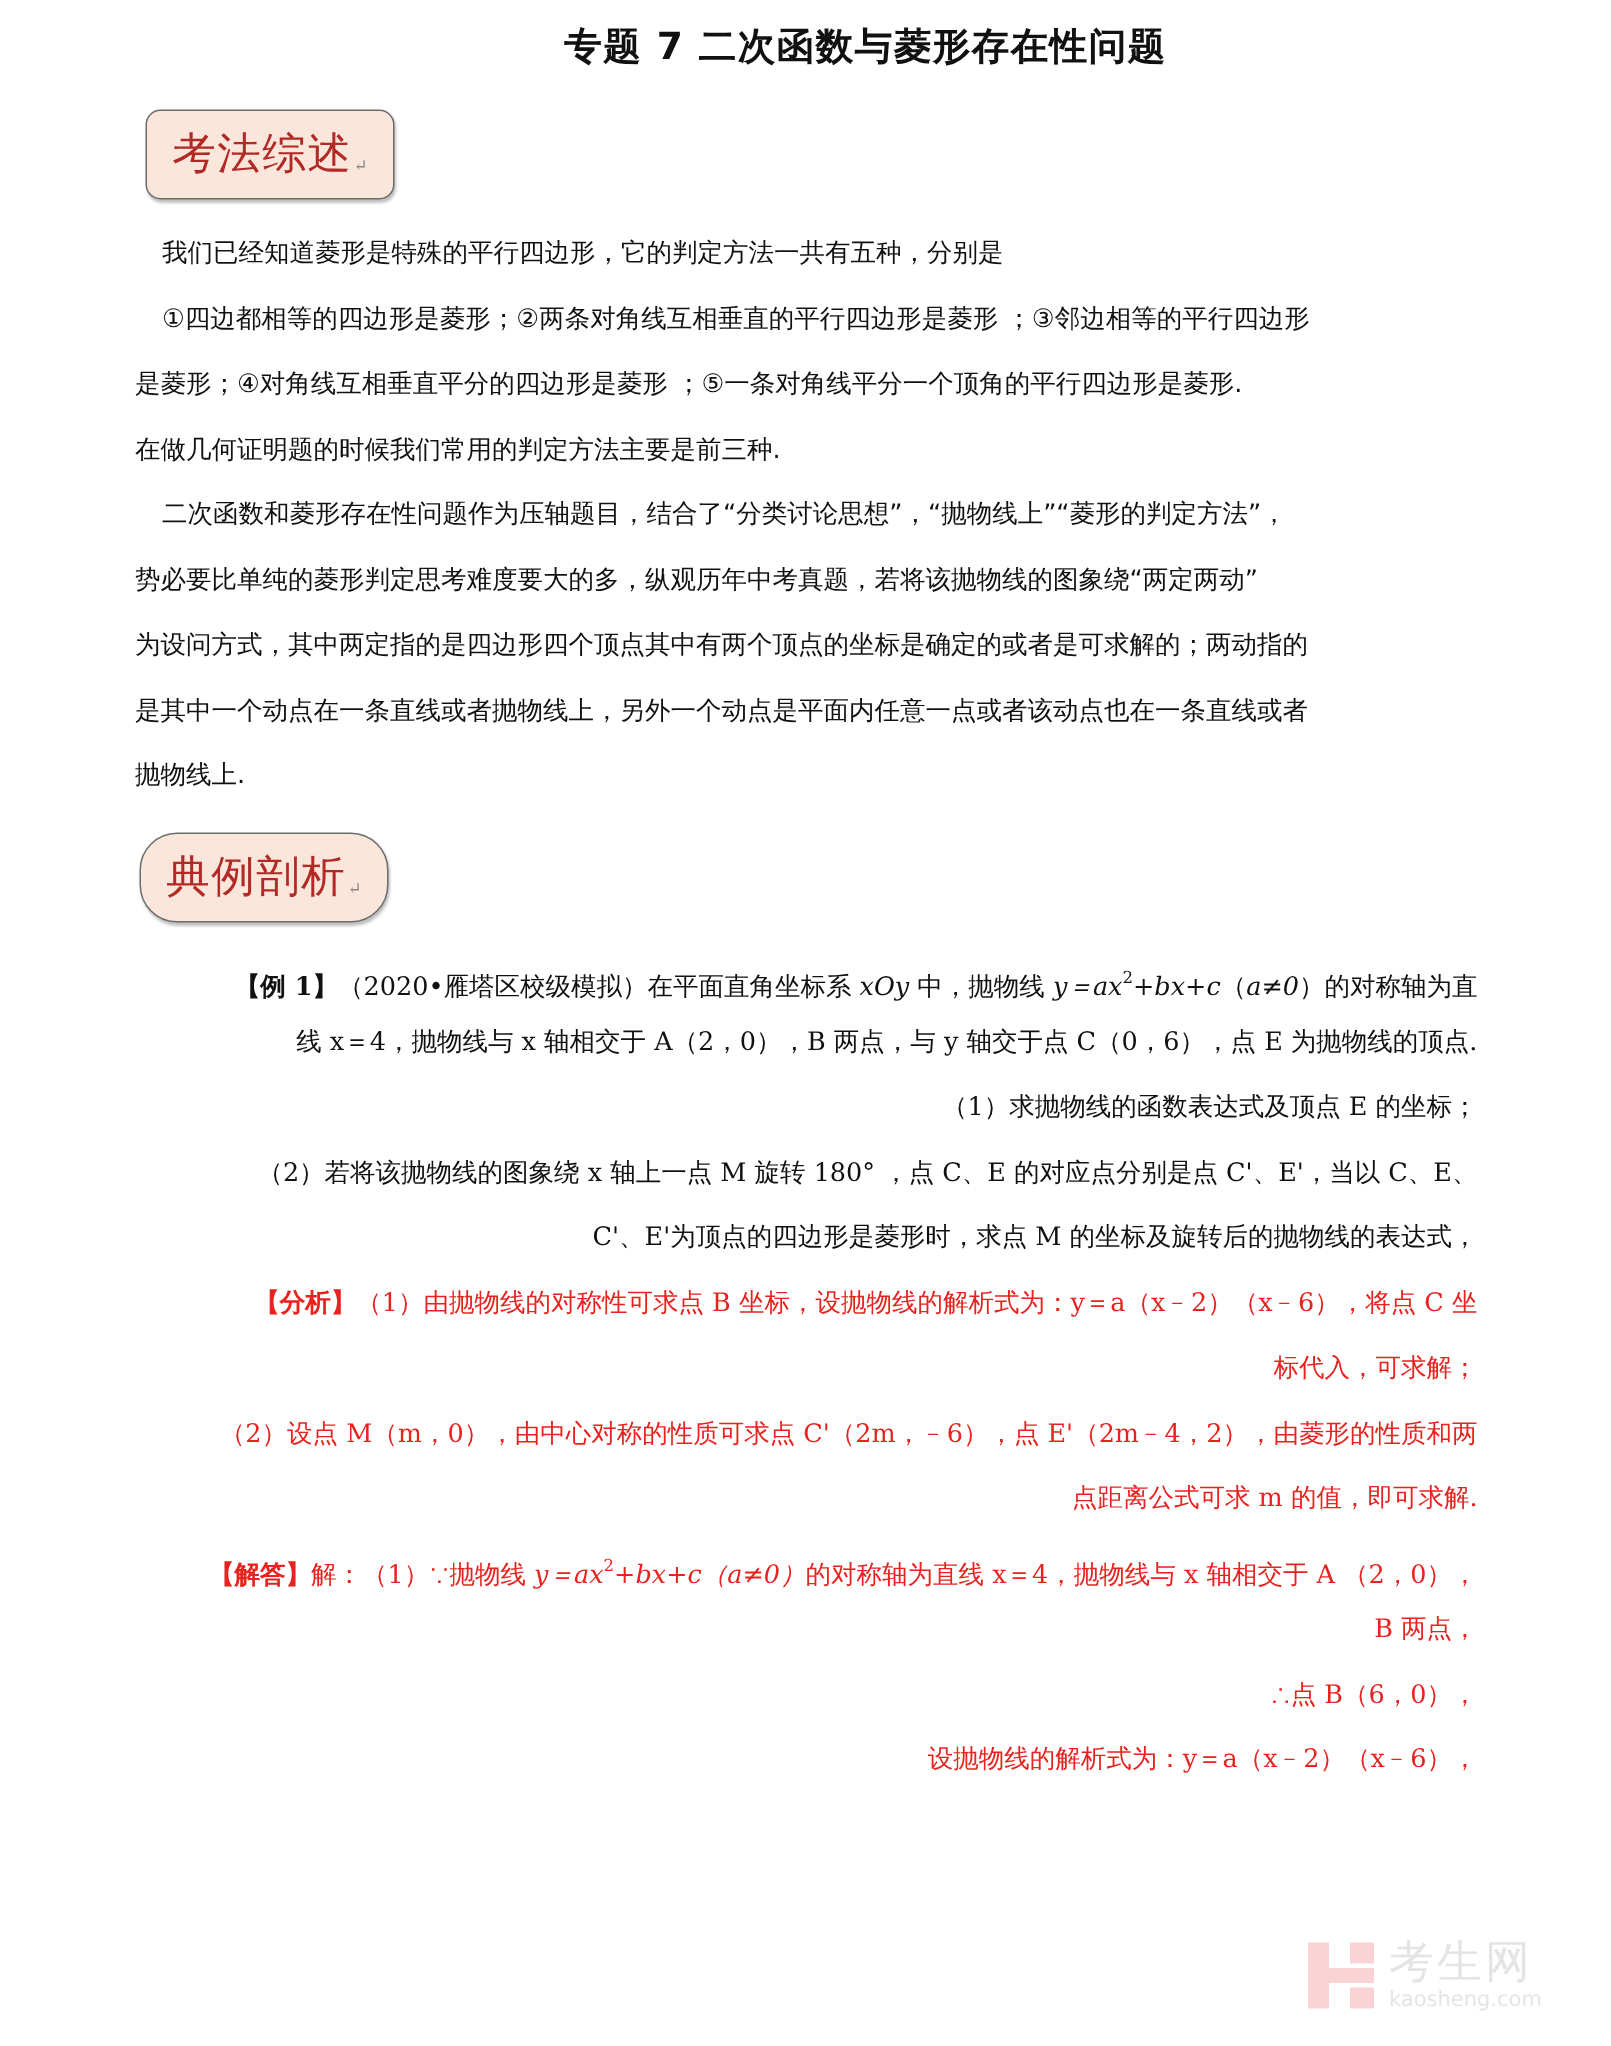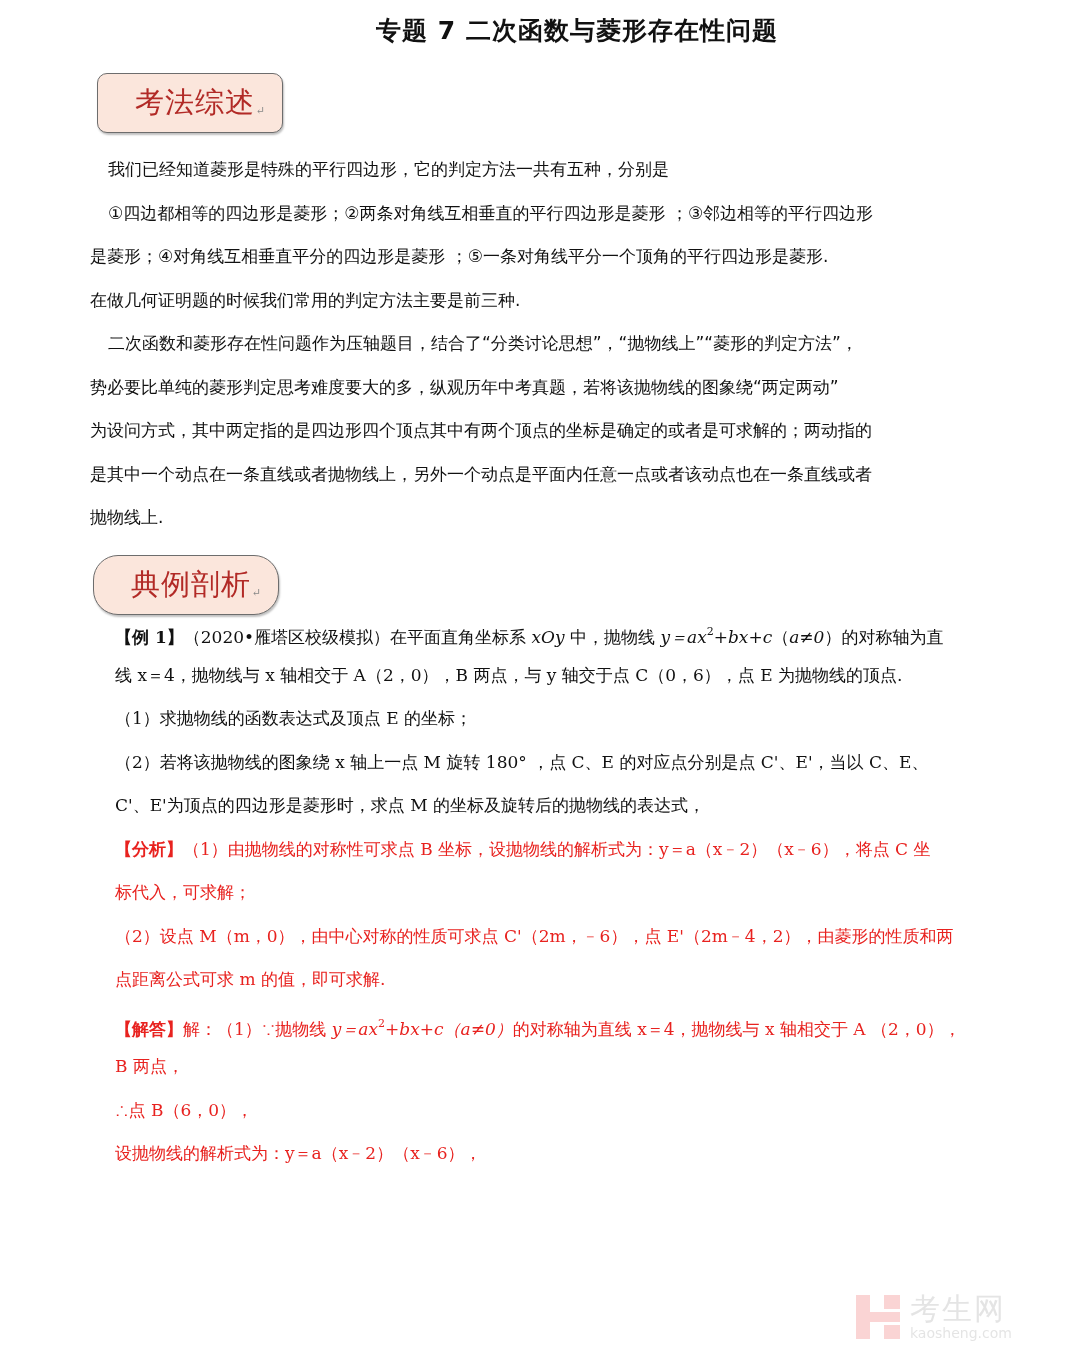--- a/index.html
+++ b/index.html
@@ -32,21 +32,20 @@
       position: absolute;
       width: 164px;
       height: 58px;
       border: 1.5px solid #6d6d6d;
       border-radius: 10px;
       background: #fbe6dc;
       box-shadow: 1px 2px 2px rgba(0,0,0,0.25);
       display: flex;
       align-items: center;
       justify-content: center;
-      padding-left: 20px;
     }
     .section-box .label {
       font-size: 29px;
       color: #b22a26;
       font-family: "DejaVu Serif", "Liberation Serif", serif;
       letter-spacing: 1px;
     }
     .section-box .return-mark {
       font-size: 11px;
       color: #888;
@@ -80,21 +79,21 @@
       display: block;
       white-space: nowrap;
       height: 43.5px;
     }
     .red { color: #e8221f; }
     .bold { font-weight: bold; }
     i, .it { font-style: italic; }
     sup { font-size: 11px; vertical-align: 8px; }
     .watermark {
       position: absolute;
-      right: 38px;
+      right: 22px;
       bottom: 20px;
       width: 180px;
       height: 54px;
       display: flex;
       align-items: center;
       opacity: 0.55;
     }
     .wm-logo {
       width: 44px;
       height: 44px;
@@ -143,21 +142,21 @@
   <span class="line">为设问方式，其中两定指的是四边形四个顶点其中有两个顶点的坐标是确定的或者是可求解的；两动指的</span>
   <span class="line">是其中一个动点在一条直线或者抛物线上，另外一个动点是平面内任意一点或者该动点也在一条直线或者</span>
   <span class="line">抛物线上.</span>
 </div>
 
 <div class="section-box" style="left:93px; top:555px;border-radius:25px;">
   <span class="label">典例剖析</span>
   <span class="return-mark">↵</span>
 </div>
 
-<div class="ex" style="top:610px;">
+<div class="ex" style="top:630px;text-align:right;">
   <span class="line">
     <span class="bold">【例 1】</span><span>（2020•雁塔区校级模拟）</span><span>在平面直角坐标系 </span><i>xOy</i><span> 中，抛物线 </span><i>y＝ax</i><sup>2</sup><i>+bx+c</i><span>（</span><i>a≠0</i><span>）的对称轴为直</span>
   </span>
   <span class="line">线 x＝4，抛物线与 x 轴相交于 A（2，0），B 两点，与 y 轴交于点 C（0，6），点 E 为抛物线的顶点.</span>
   <span class="line">（1）求抛物线的函数表达式及顶点 E 的坐标；</span>
   <span class="line">（2）若将该抛物线的图象绕 x 轴上一点 M 旋转 180° ，点 C、E 的对应点分别是点 C'、E'，当以 C、E、</span>
   <span class="line">C'、E'为顶点的四边形是菱形时，求点 M 的坐标及旋转后的抛物线的表达式，</span>
 
   <span class="line red">
     <span class="bold">【分析】</span><span>（1）由抛物线的对称性可求点 B 坐标，设抛物线的解析式为：y＝a（x﹣2）（x﹣6），将点 C 坐</span>

